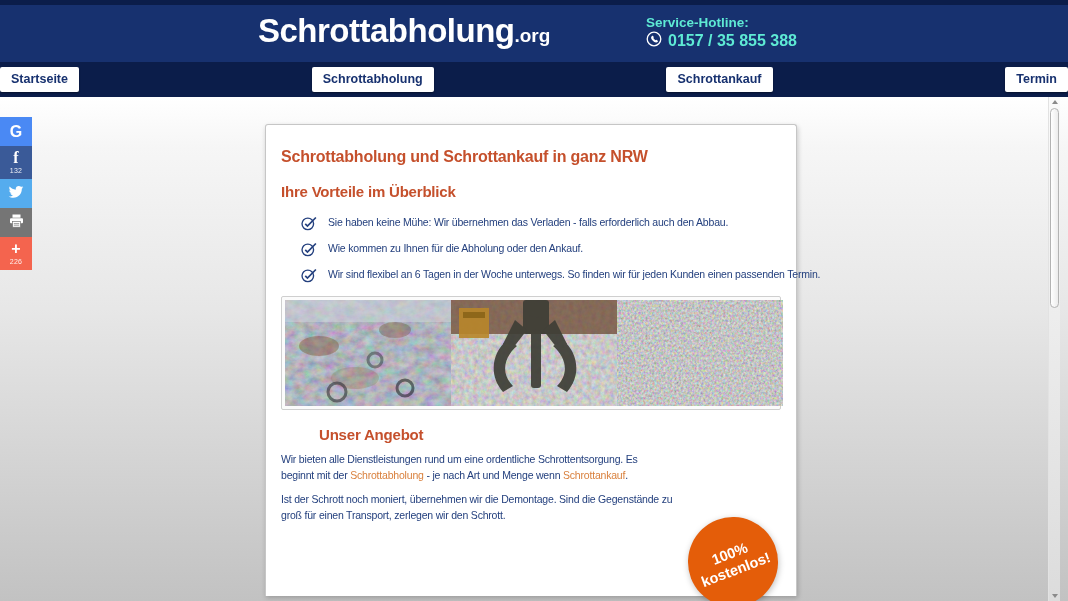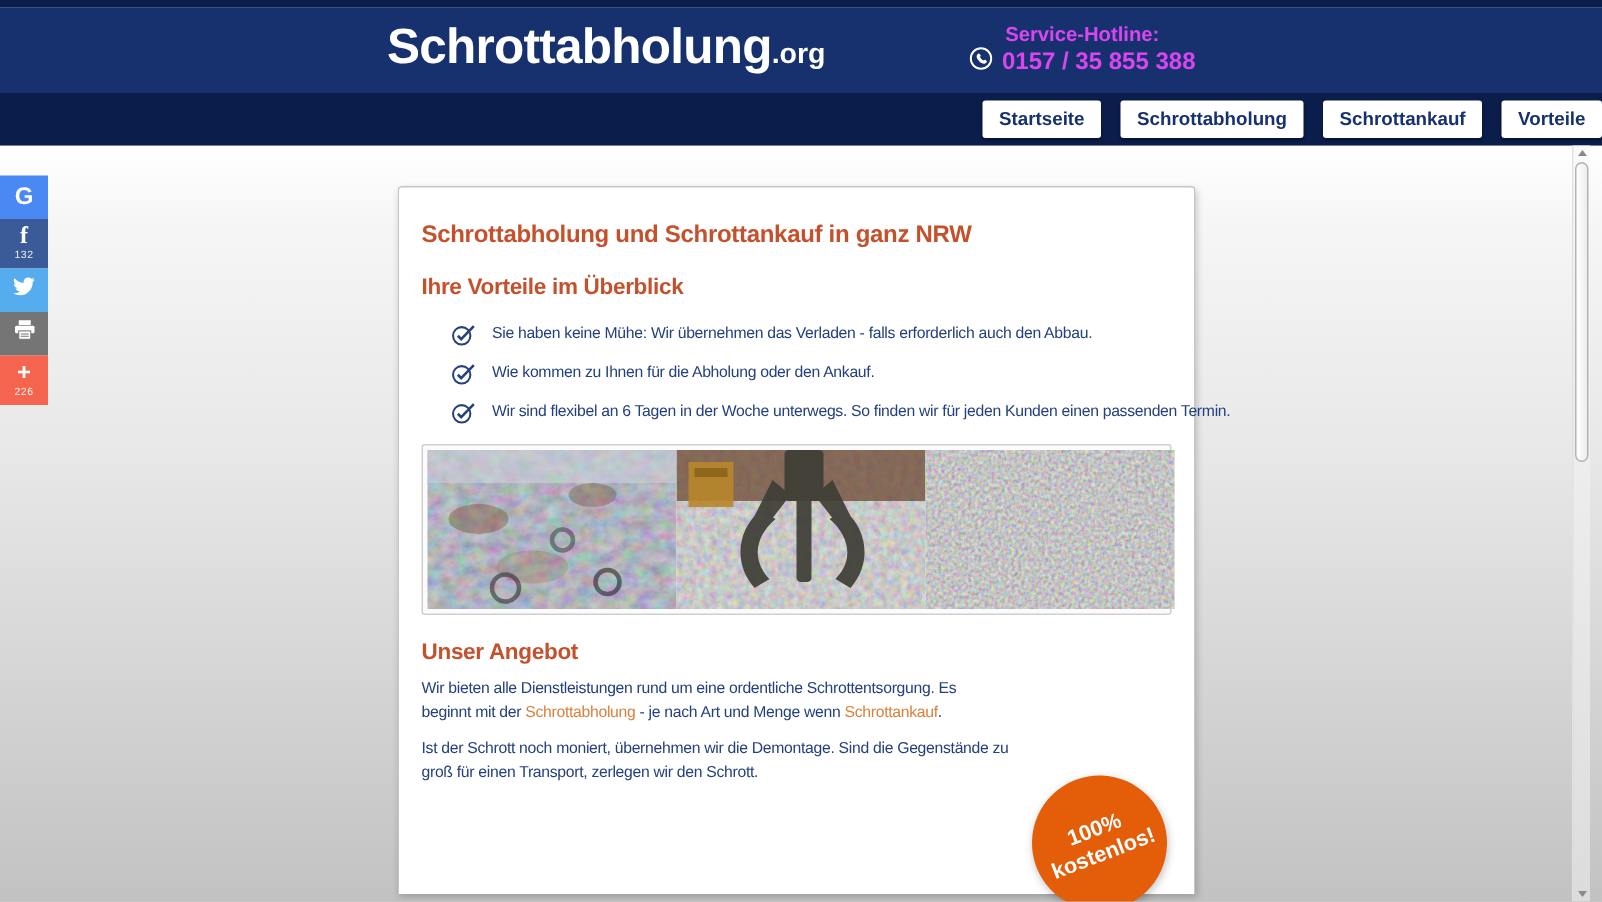--- a/index.html
+++ b/index.html
@@ -5,27 +5,27 @@
   * { margin:0; padding:0; box-sizing:border-box; }
   html,body { width:1068px; height:601px; overflow:hidden; }
   body { position:relative; font-family:"Liberation Sans", sans-serif; background:#c9c9c9; }
 
   
   .top-strip   { position:absolute; top:0; left:0; width:1068px; height:5px;  background:#0b1d4a; }
   .header-band { position:absolute; top:5px; left:0; width:1068px; height:57px; background:#17316f; }
   .logo { position:absolute; left:258px; top:7px; color:#fff; white-space:nowrap; }
   .logo-main   { font-size:33px; font-weight:bold; letter-spacing:-0.5px; }
   .logo-suffix { font-size:19px; font-weight:bold; }
-  .hotline { position:absolute; right:271px; top:9px; text-align:center; color:#d946ef; }
+  .hotline { position:absolute; right:271px; top:9px; text-align:left; color:#5eead4; }
   .hotline-label  { font-size:13.5px; font-weight:bold; line-height:17px; }
   .hotline-number { font-size:16px; font-weight:bold; display:flex; align-items:center; gap:6px; justify-content:flex-end; }
 
   
   .nav-band { position:absolute; top:62px; left:0; width:1068px; height:35px; background:#0b1d4a;
-              display:flex; justify-content:flex-end; align-items:center; gap:13px; }
+              display:flex; justify-content:space-between; align-items:center; gap:13px; }
   .nav-btn { background:#fff; color:#17316f; font-weight:bold; font-size:12.5px; line-height:1;
              padding:6px 11px 7px; border-radius:2px; border:0; cursor:pointer;
              box-shadow:0 1px 2px rgba(0,0,0,.4); font-family:"Liberation Sans",sans-serif; }
 
   
   .page-bg { position:absolute; top:97px; left:0; width:1068px; height:504px;
              background:linear-gradient(180deg,#ffffff 0%,#f6f6f6 10%,#e7e7e7 42%,#d2d2d2 75%,#c2c2c2 100%); }
 
   
   .social { position:absolute; left:0; top:117px; width:32px; }
@@ -56,21 +56,21 @@
   .check-icon { flex:0 0 17px; margin-top:0; }
   .check-label { white-space:nowrap; }
 
   
   .figure { margin-top:13px; width:500px; height:114px; border:1px solid #cfcfcf; border-radius:2px;
             background:#fbfbfb; padding:3px; display:flex; }
   .tile { width:166px; height:106px; display:block; }
   .tile svg { display:block; width:166px; height:106px; }
 
   
-  .h2-angebot { margin-top:16px; }
+  .h2-angebot { margin-top:16px;margin-left:38px; }
   .angebot-p { margin-top:9px; width:392px; }
   .text-link { color:#d9803d; cursor:pointer; text-decoration:none; }
 
   
   .badge { position:absolute; left:688px; top:517px; width:90px; height:90px; border-radius:50%;
            background:#e45d09; transform:rotate(-21deg);
            display:flex; flex-direction:column; align-items:center; justify-content:center;
            color:#fff; font-weight:bold; font-size:14.5px; line-height:17px;
            box-shadow:0 2px 6px rgba(0,0,0,.25); }
 
@@ -106,21 +106,21 @@
       </span>
       <span>0157 / 35 855 388</span>
     </div>
   </div>
 </div>
 
 <div class="nav-band">
   <button class="nav-btn">Startseite</button>
   <button class="nav-btn">Schrottabholung</button>
   <button class="nav-btn">Schrottankauf</button>
-  <button class="nav-btn">Vorteile</button>
+  <button class="nav-btn">Termin</button>
 </div>
 
 <div class="social">
   <div class="social-btn sb-google">
     <span class="sb-glyph">G</span>
   </div>
   <div class="social-btn sb-facebook">
     <span class="sb-glyph serif">f</span>
     <span class="sb-count">132</span>
   </div>

